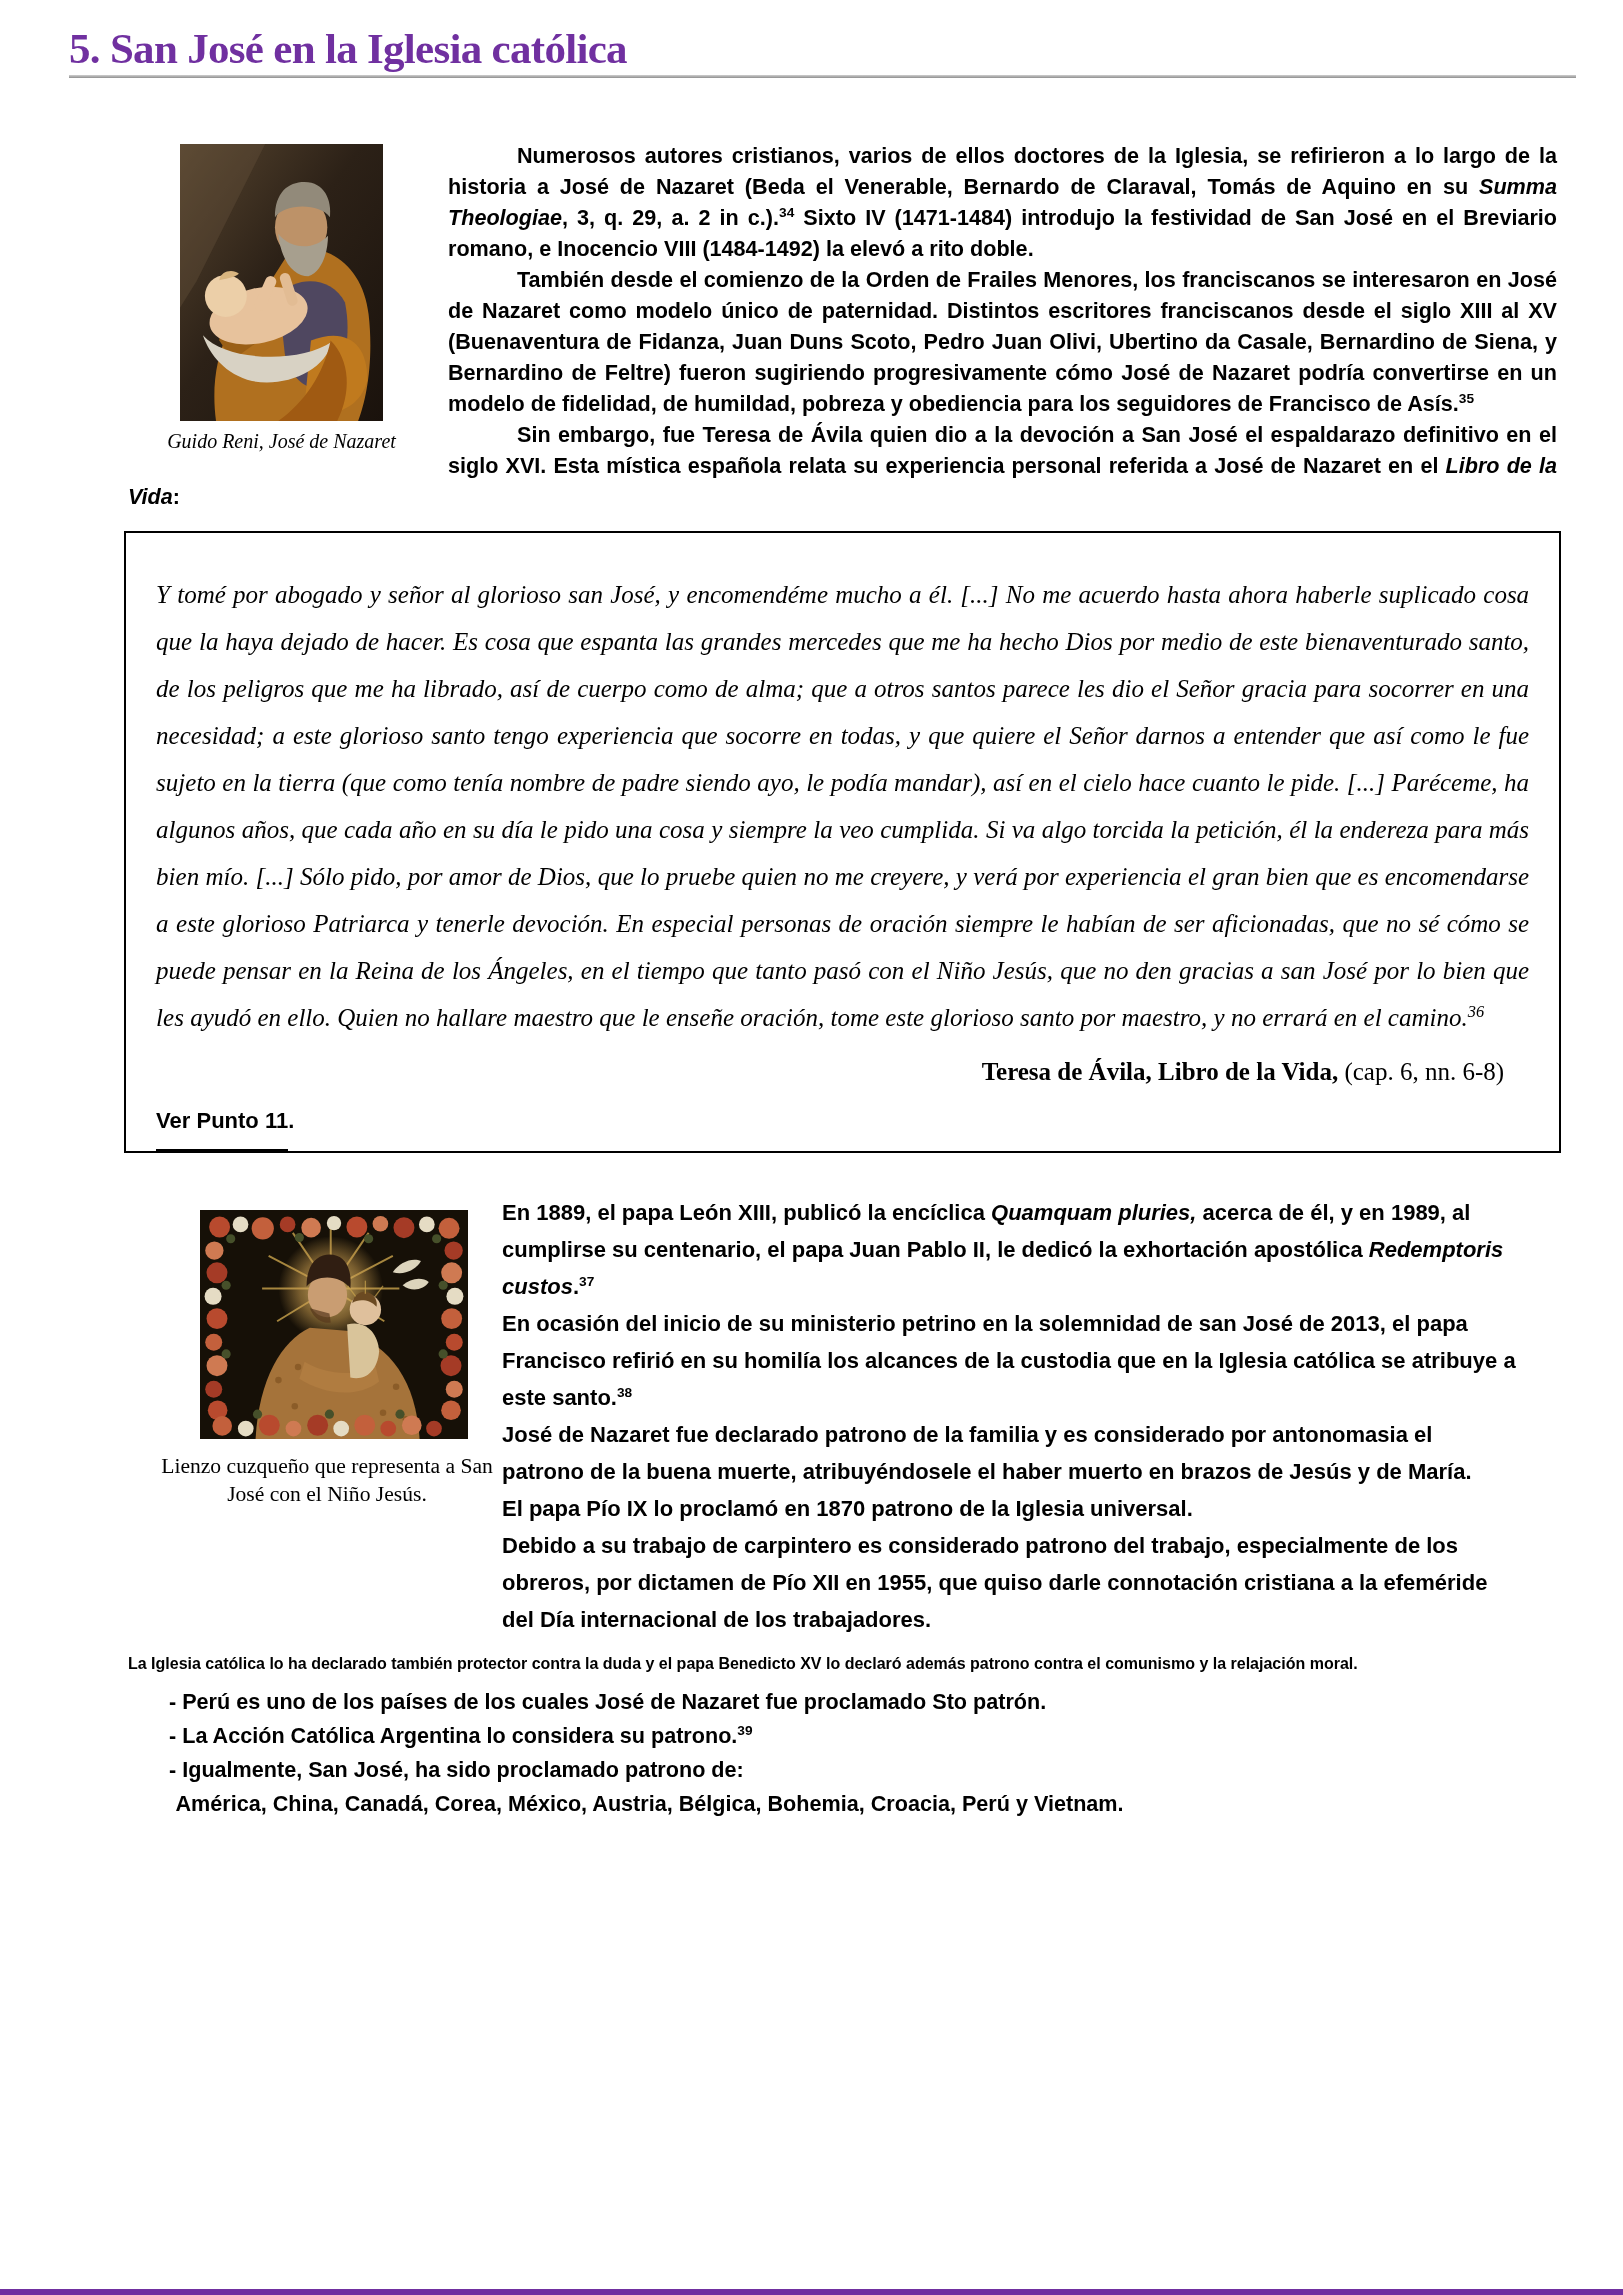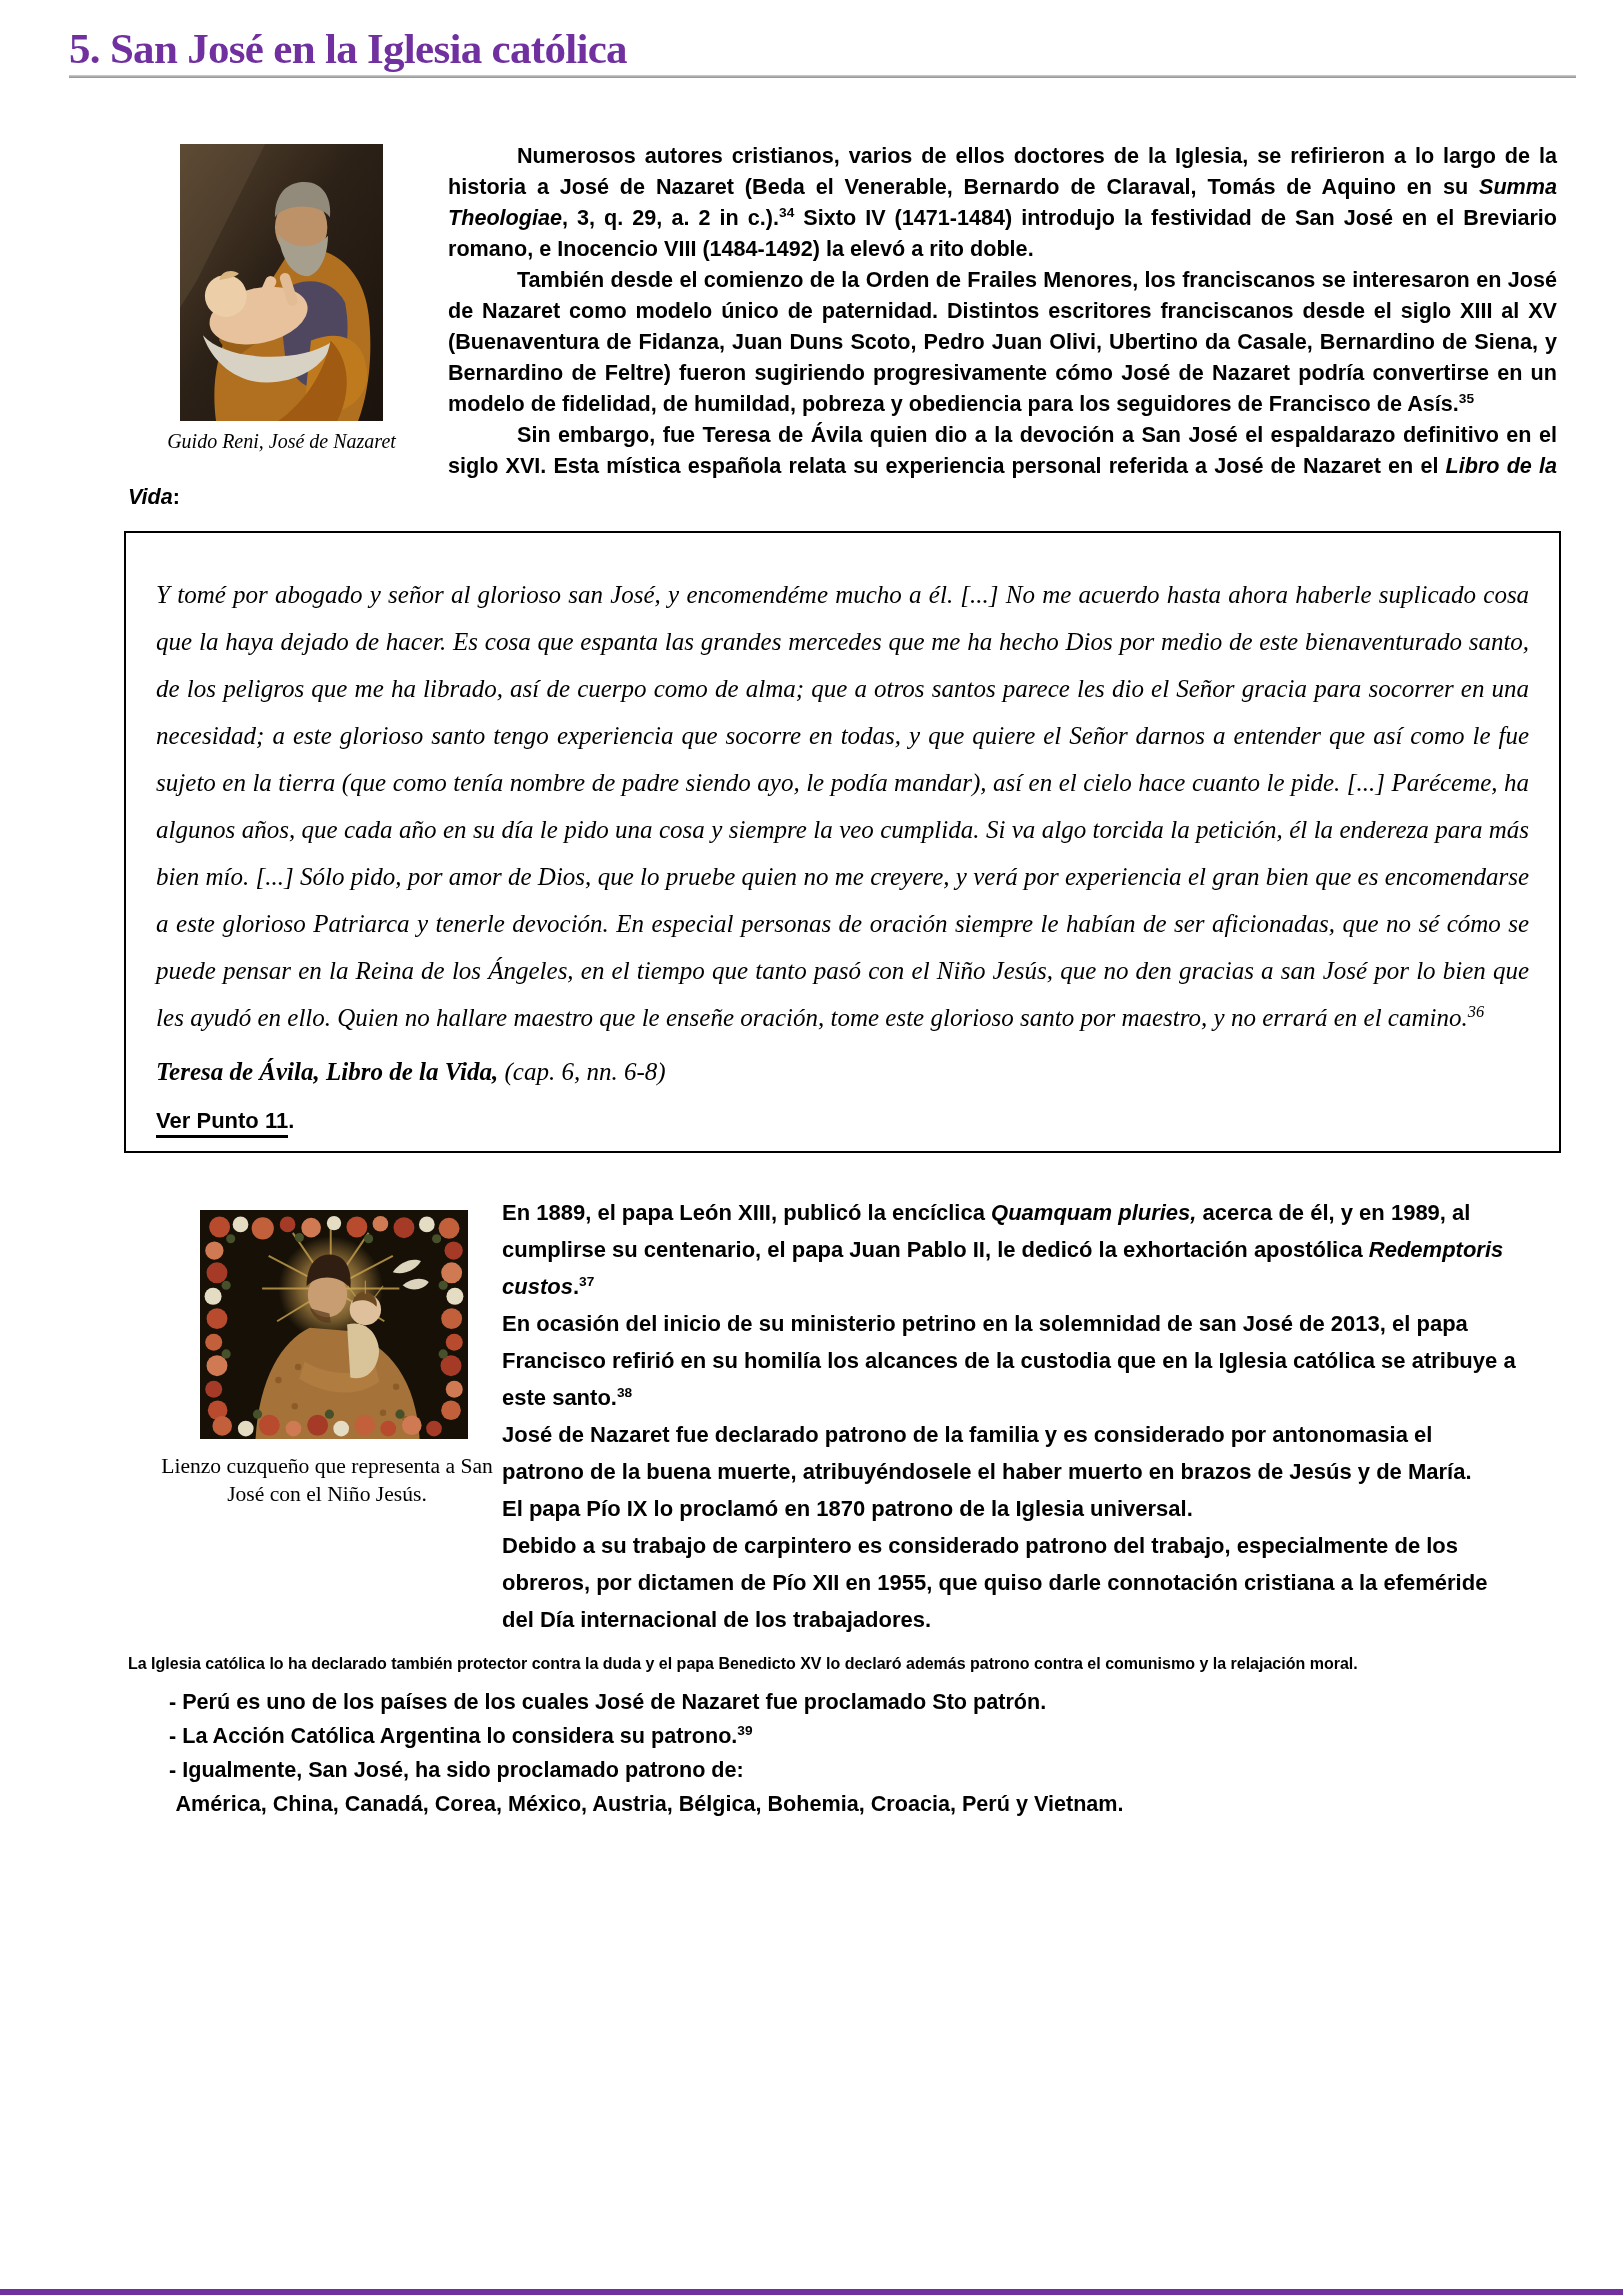--- a/index.html
+++ b/index.html
@@ -25,25 +25,25 @@
         width:301px;margin:7.9px 0 0 -49px;text-align:center;}
 
   .clear{clear:both;}
 
   
   .quote-box{border:2.6px solid #000;box-sizing:border-box;width:1437px;margin:18.3px 0 0 -3.9px;
              padding:38px 30px 14.4px 30px;background:#fff;}
   .quote{font-family:"Liberation Serif",serif;font-style:italic;font-size:25px;line-height:47px;
          text-align:justify;}
   .quote sup{font-size:16.4px;}
-  .attrib{font-family:"Liberation Serif",serif;font-style:italic;font-size:25px;line-height:50px;
-          padding-right:25px;margin-top:6.5px;}
+  .attrib{font-family:"Liberation Serif",serif;font-size:25px;line-height:50px;
+          text-align:right;padding-right:25px;margin-top:6.5px;}
   .attrib strong{font-weight:700;}
   .verpunto{font-weight:700;font-size:22px;line-height:33px;margin-top:6.5px;}
-  .vp-u{border-bottom:3.3px solid #000;padding-bottom:2px;}
+  .vp-u{border-bottom:3.3px solid #000;padding-bottom:16px;}
 
   
   .sec2{display:flex;margin-top:41px;}
   .fig2col{flex:0 0 374px;width:374px;}
   .fig2col figure{margin:16px;}
   .img2{width:268px;height:229px;display:block;margin-left:56px;}
   .cap2{font-family:"Liberation Serif",serif;font-size:21.6px;line-height:28px;text-align:center;
         width:366px;margin-top:13px;}
   .txt2{flex:1;font-weight:700;font-size:22px;line-height:37px;text-align:left;padding-right:38px;}
 

